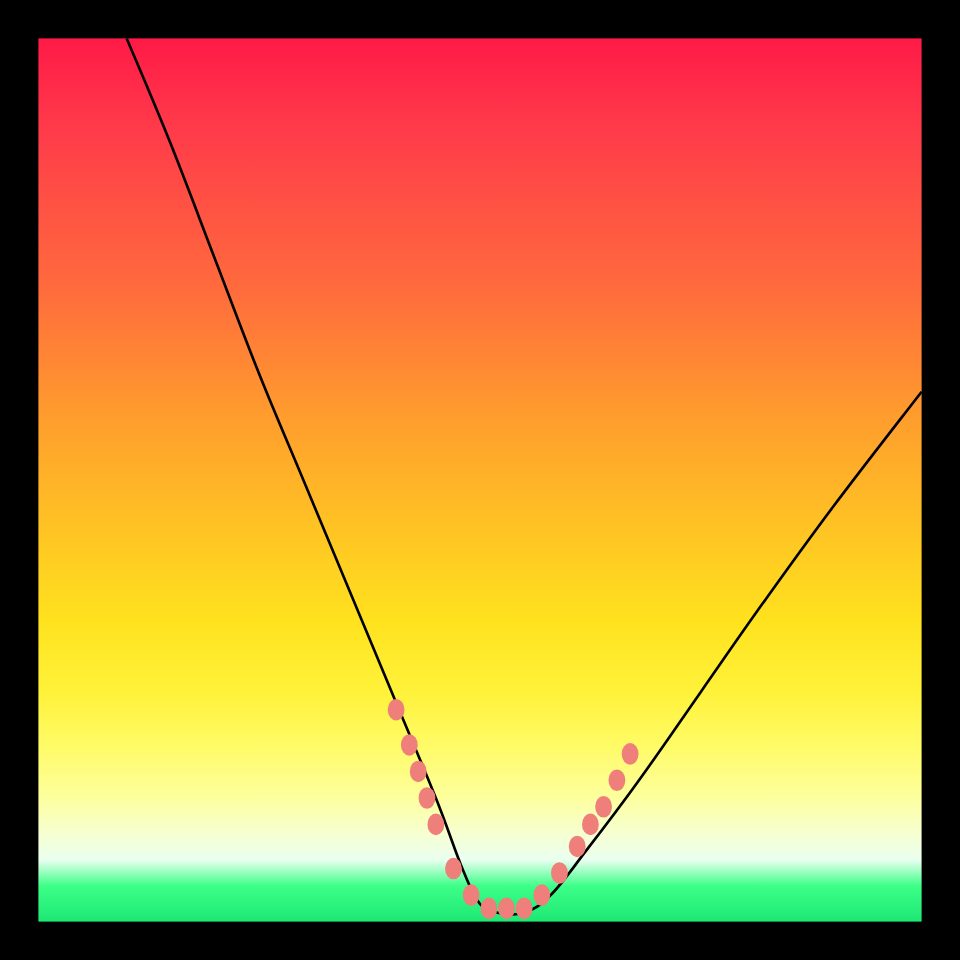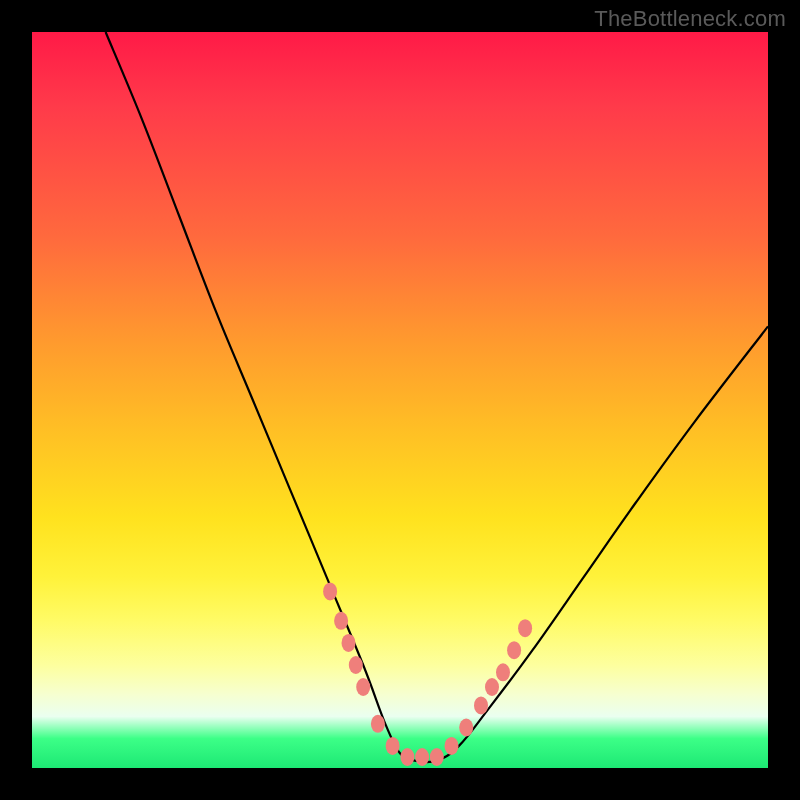--- a/index.html
+++ b/index.html
@@ -59,21 +59,20 @@
     top: 0;
     width: 736px;
     height: 736px;
     overflow: visible;
   }
 </style>
 </head>
 <body>
 
 <div class="frame">
-  <div class="watermark">TheBottleneck.com</div>
 
   <div class="plot">
     <svg class="curve" viewBox="0 0 736 736">
       <path fill="none" stroke="#000" stroke-width="2.2" d="M 73.6 0.0 C 80.2 15.9, 97.2 55.2, 110.4 88.3 C 123.6 121.4, 134.0 149.6, 147.2 184.0 C 160.4 218.4, 170.8 246.6, 184.0 279.7 C 197.2 312.8, 207.6 336.2, 220.8 368.0 C 234.0 399.8, 244.4 424.5, 257.6 456.3 C 270.8 488.1, 281.2 512.8, 294.4 544.6 C 307.6 576.4, 320.6 606.5, 331.2 633.0 C 341.8 659.5, 346.7 675.9, 353.3 691.8 C 359.9 707.7, 362.7 714.7, 368.0 721.3 C 373.3 727.9, 376.1 727.3, 382.7 728.6 C 389.3 730.0, 396.9 731.3, 404.8 728.6 C 412.7 726.0, 417.6 723.2, 426.9 713.9 C 436.2 704.6, 443.1 694.3, 456.3 677.1 C 469.6 659.9, 483.3 642.1, 500.5 618.2 C 517.7 594.4, 533.5 571.1, 552.0 544.6 C 570.5 518.1, 583.6 498.9, 603.5 471.0 C 623.4 443.2, 638.6 421.9, 662.4 390.1 C 686.2 358.3, 722.8 311.6, 736.0 294.4"></path>
       <g>
           <ellipse cx="298.1" cy="559.4" rx="7" ry="9" fill="#ef7f7b"></ellipse>
           <ellipse cx="309.1" cy="588.8" rx="7" ry="9" fill="#ef7f7b"></ellipse>
           <ellipse cx="316.5" cy="610.9" rx="7" ry="9" fill="#ef7f7b"></ellipse>
           <ellipse cx="323.8" cy="633.0" rx="7" ry="9" fill="#ef7f7b"></ellipse>
           <ellipse cx="331.2" cy="655.0" rx="7" ry="9" fill="#ef7f7b"></ellipse>

